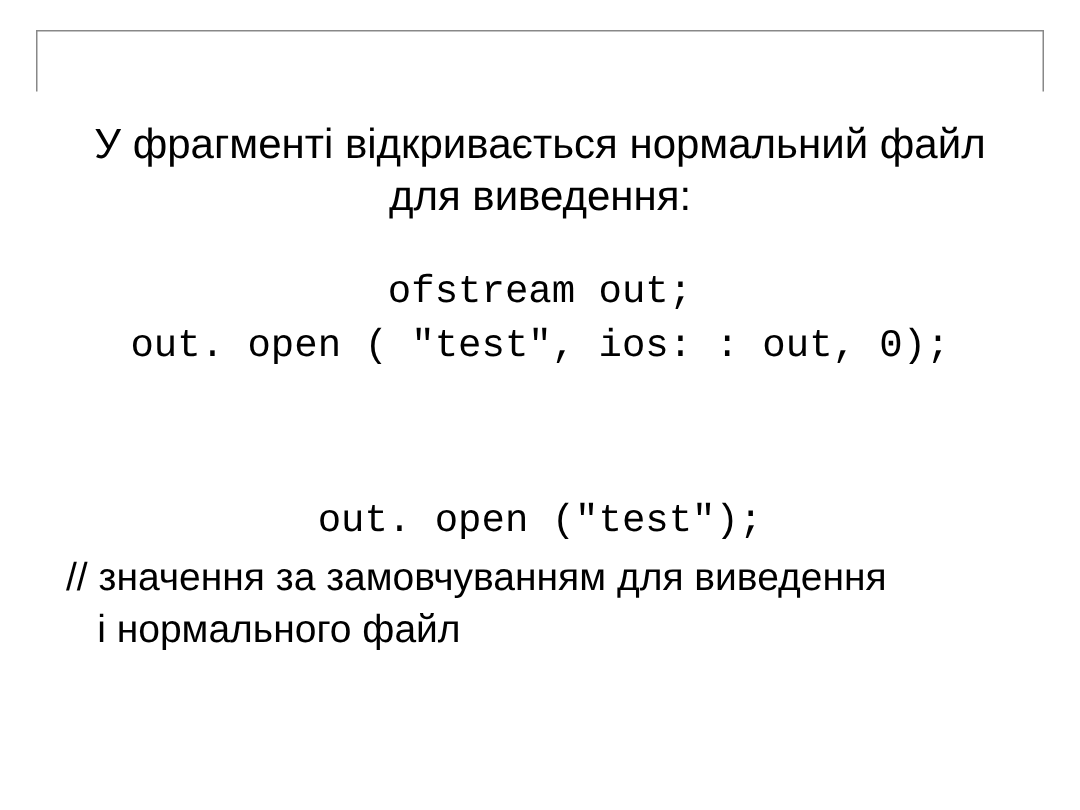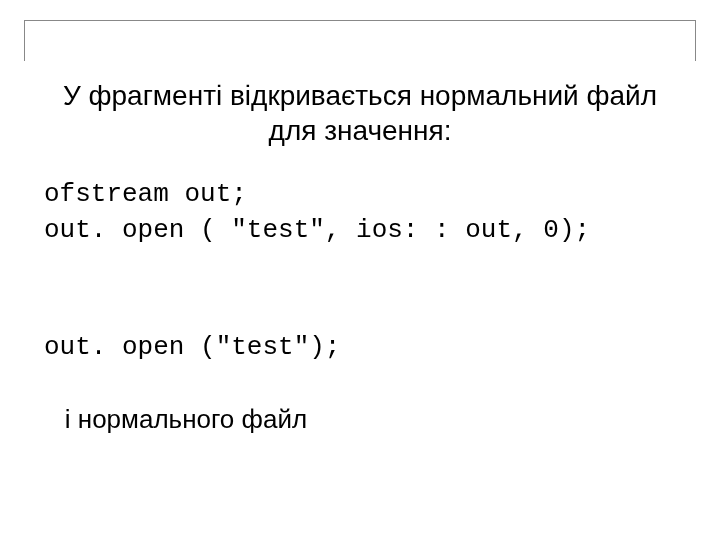--- a/index.html
+++ b/index.html
@@ -38,50 +38,51 @@
     text-align: center;
     margin: 0 0 28px 0;
     font-weight: 400;
   }
   .code {
     font-family: "Courier New", Courier, monospace;
     font-size: 26px;
     line-height: 1.4;
     margin: 0;
     white-space: pre;
+    text-align: center;
   }
   .block1 { margin-bottom: 80px; }
   .comment {
     font-size: 26px;
     line-height: 1.35;
     margin: 2px 0 0 0;
     padding-left: 0;
   }
   .comment .indent { display:inline-block; width: 0.8em; }
 </style>
 </head>
 <body>
 
 <div class="slide">
   <div class="frame-top"></div>
 
   <div class="content">
 
     <p class="title">
       <span>У фрагменті відкривається нормальний файл</span><br>
-      <span>для значення:</span>
+      <span>для виведення:</span>
     </p>
 
     <div class="block1">
       <p class="code">ofstream out;</p>
       <p class="code">out. open ( "test", ios: : out, 0);</p>
     </div>
 
     <div>
       <p class="code">out. open ("test");</p>
       <p class="comment">
-        <br>
+        <span>// значення за замовчуванням для виведення</span><br>
         <span class="indent"></span><span>і нормального файл</span>
       </p>
     </div>
 
   </div>
 </div>
 
 </body></html>

